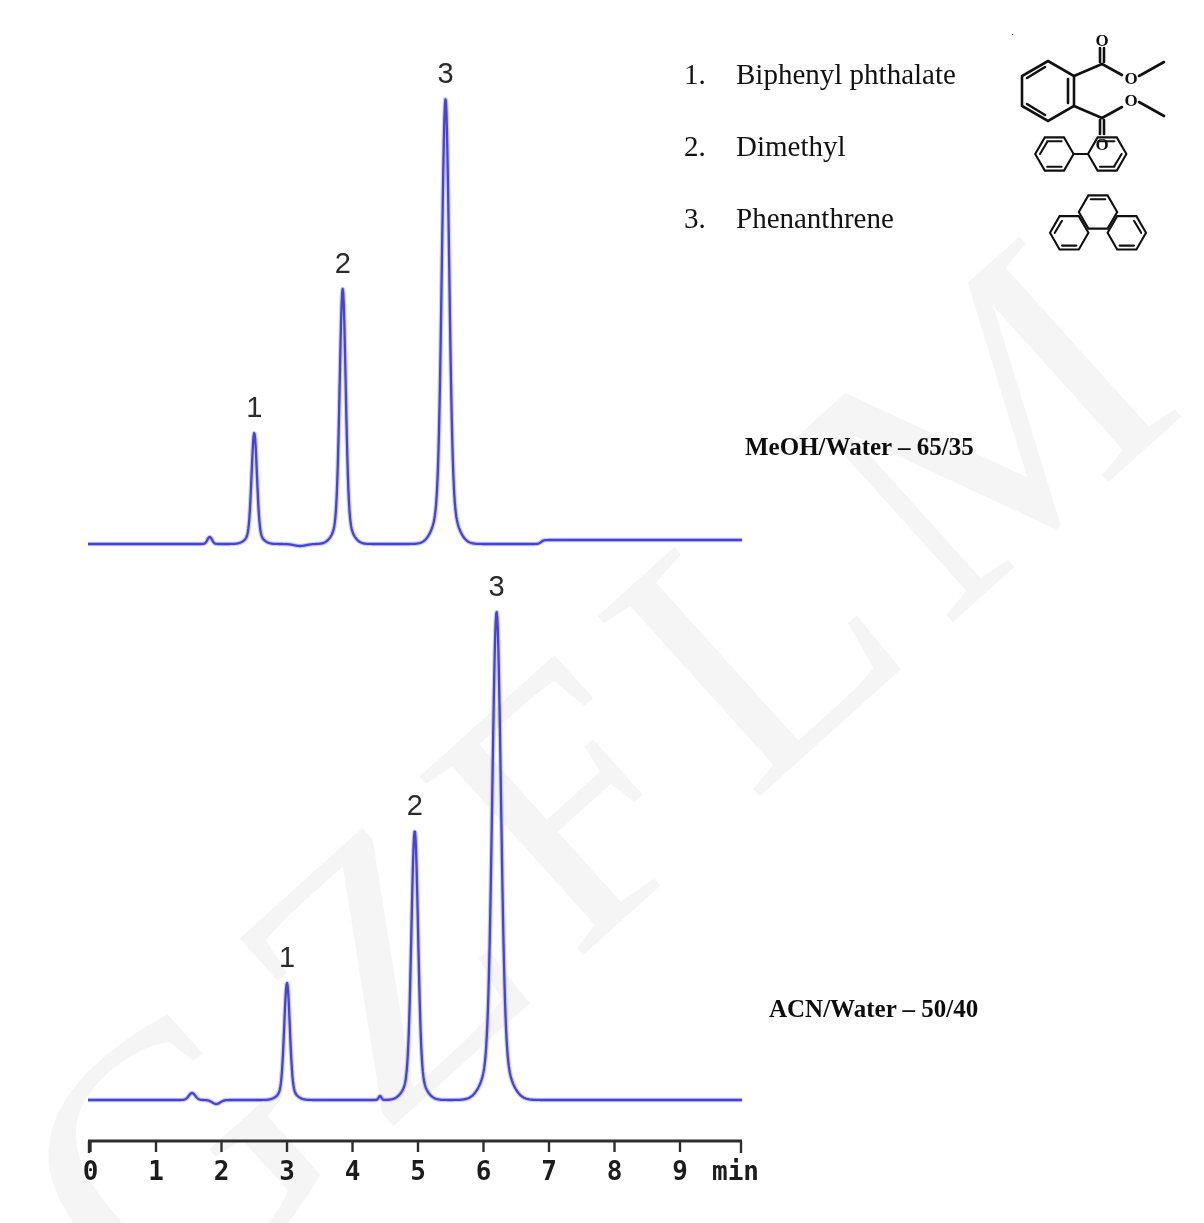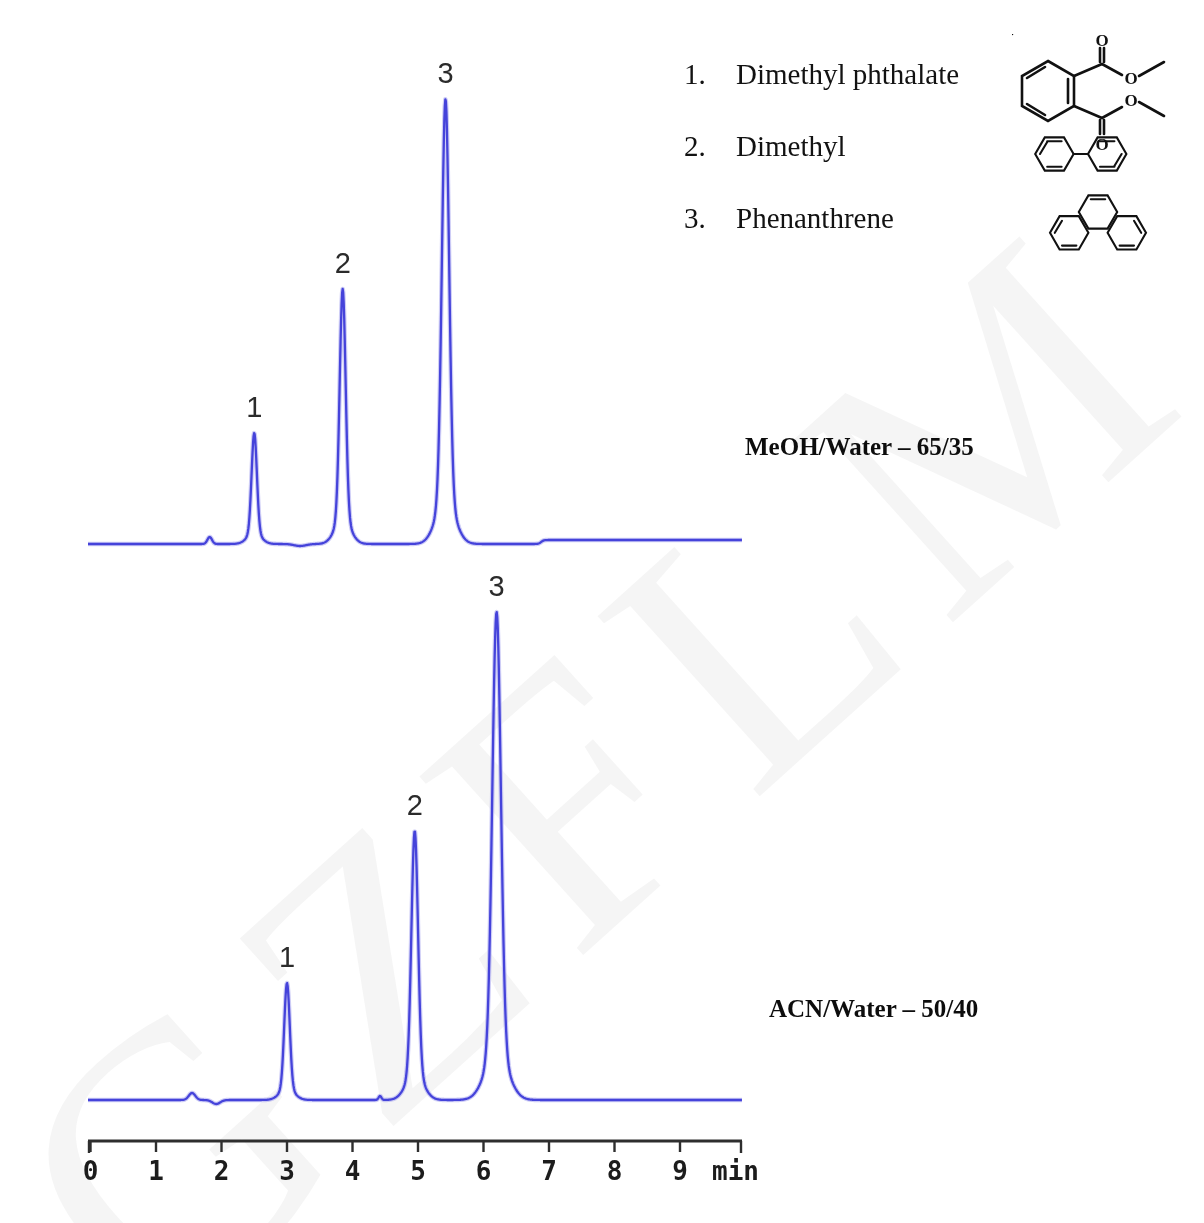--- a/index.html
+++ b/index.html
@@ -93,21 +93,21 @@
       <line x1="614.5" y1="1141" x2="614.5" y2="1152" stroke="#2e2e2e" stroke-width="2.4"></line>
       <text x="614.5" y="1180" text-anchor="middle" font-size="26" fill="#1c1c1c" font-family="&quot;DejaVu Sans Mono&quot;, monospace" font-weight="700">8</text>
       <line x1="680" y1="1141" x2="680" y2="1152" stroke="#2e2e2e" stroke-width="2.4"></line>
       <text x="680" y="1180" text-anchor="middle" font-size="26" fill="#1c1c1c" font-family="&quot;DejaVu Sans Mono&quot;, monospace" font-weight="700">9</text>
       <text x="712" y="1180" text-anchor="start" font-size="26" fill="#1c1c1c" font-family="&quot;DejaVu Sans Mono&quot;, monospace" font-weight="700">min</text>
     </svg>
 
   <div class="legend">
     <div class="legend-row">
       <span class="legend-num">1.</span>
-      <span class="legend-name">Dimethyl phthalate</span>
+      <span class="legend-name">Biphenyl phthalate</span>
     </div>
     <div class="legend-row">
       <span class="legend-num">2.</span>
       <span class="legend-name">Dimethyl</span>
     </div>
     <div class="legend-row">
       <span class="legend-num">3.</span>
       <span class="legend-name">Phenanthrene</span>
     </div>
   </div>

